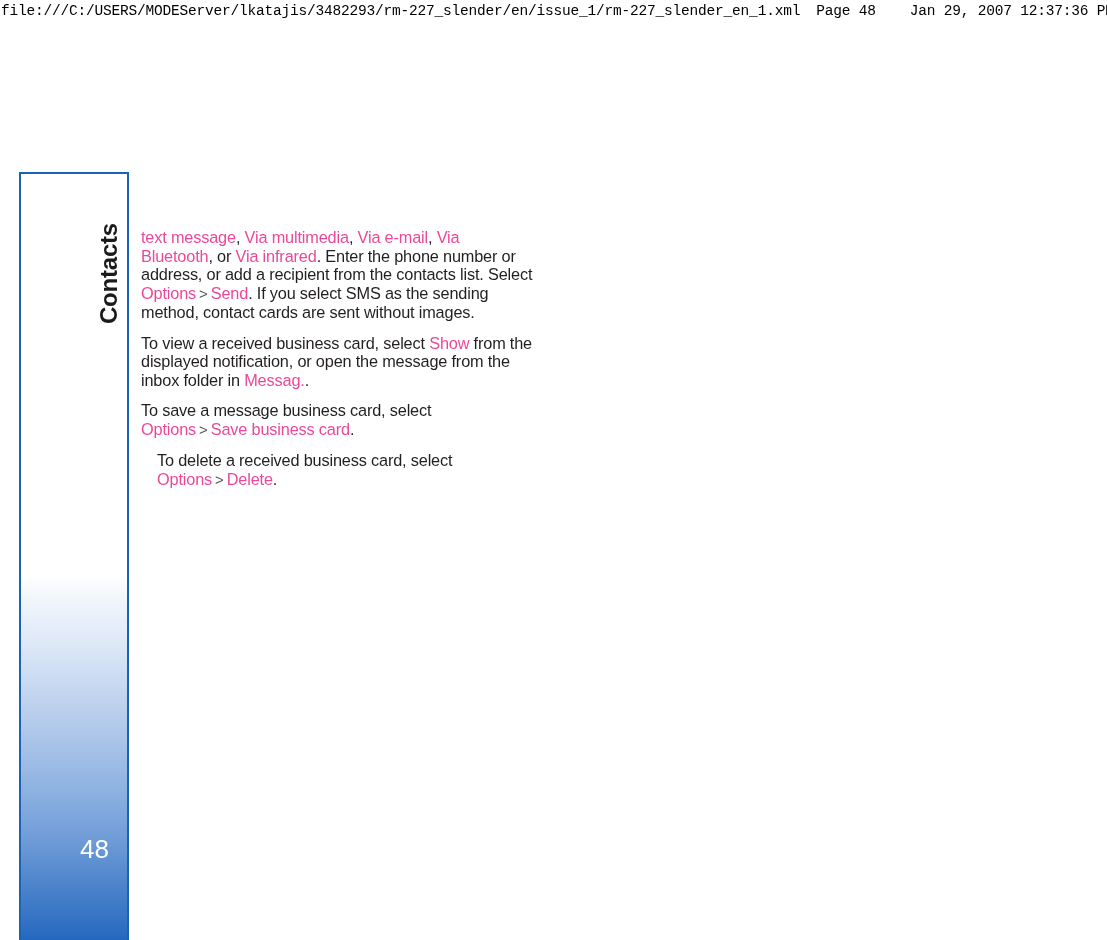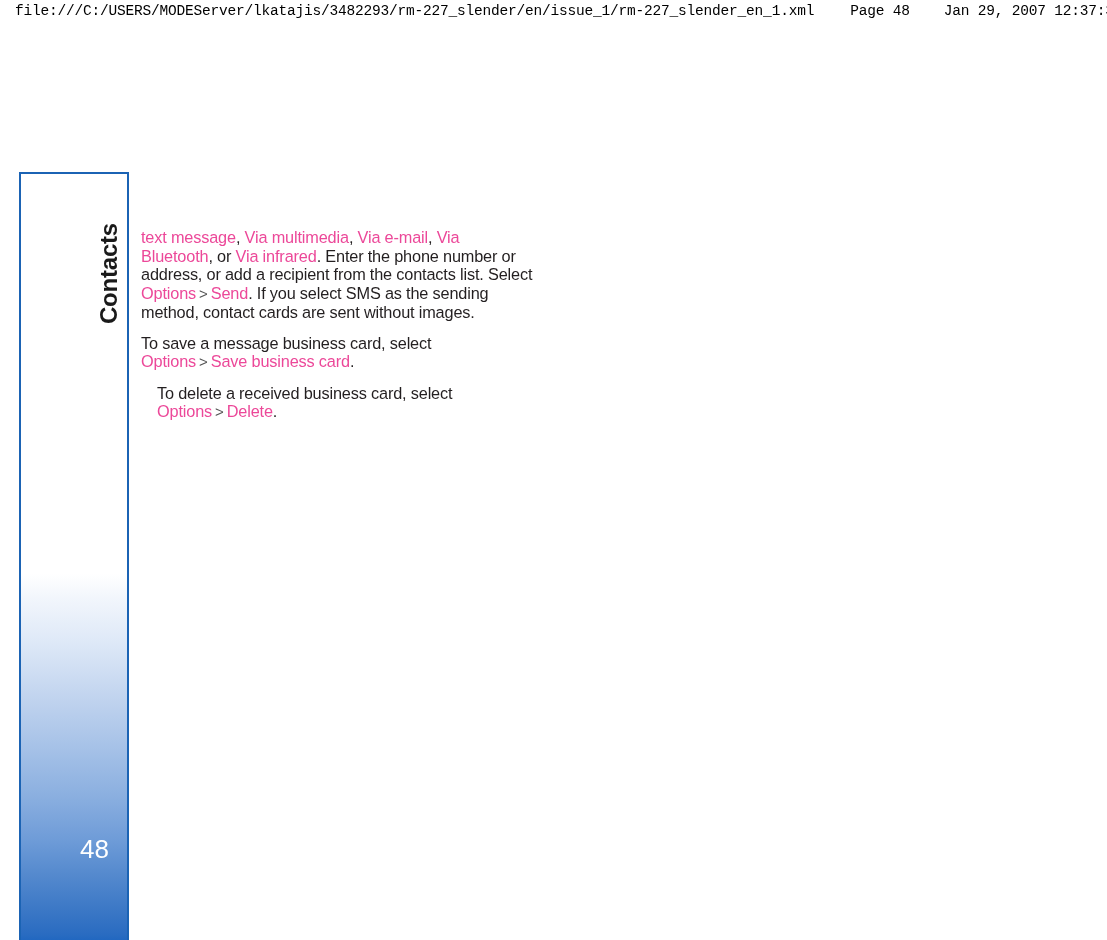--- a/index.html
+++ b/index.html
@@ -25,22 +25,22 @@
     width: 1107px;
     height: 22px;
     display: flex;
     align-items: center;
     font-family: "Liberation Mono", "DejaVu Sans Mono", monospace;
     font-size: 14.5px;
     letter-spacing: -0.2px;
     color: #000000;
     white-space: pre;
   }
-  .print-header .ph-url   { margin-left: 15px; }
-  .print-header .ph-page  { margin-left: 36px; }
+  .print-header .ph-url   { margin-left: 1px; }
+  .print-header .ph-page  { margin-left: 16px; }
   .print-header .ph-date  { margin-left: 34px; }
 
   
   .page {
     position: absolute;
     left: 0;
     top: 0;
     width: 1107px;
     height: 940px;
   }
@@ -148,17 +148,18 @@
   <div class="sidebar">
     <div class="sidebar-label-wrap">
       <div class="sidebar-label">Contacts</div>
     </div>
     <div class="page-number">48</div>
   </div>
 
   <div class="content">
 
   <p class="para"><span class="ui">text message</span><span>, </span><span class="ui">Via multimedia</span><span>, </span><span class="ui">Via e-mail</span><span>, </span><span class="ui">Via Bluetooth</span><span>, or </span><span class="ui">Via infrared</span><span>. Enter the phone number or address, or add a recipient from the contacts list. Select </span><span class="ui">Options</span><span class="sep">&gt;</span><span class="ui">Send</span><span>. If you select SMS as the sending method, contact cards are sent without images.</span></p>
+      <p class="para"><span>To view a received business card, select </span><span class="ui">Show</span><span> from the displayed notification, or open the message from the inbox folder in </span><span class="ui">Messag.</span><span>.</span></p>
       <p class="para"><span>To save a message business card, select </span><span class="ui">Options</span><span class="sep">&gt;</span><span class="ui">Save business card</span><span>.</span></p>
       <p class="para"><span>To delete a received business card, select </span><span class="ui">Options</span><span class="sep">&gt;</span><span class="ui">Delete</span><span>.</span></p>
     </div>
 
 </div>
 
 </body></html>

